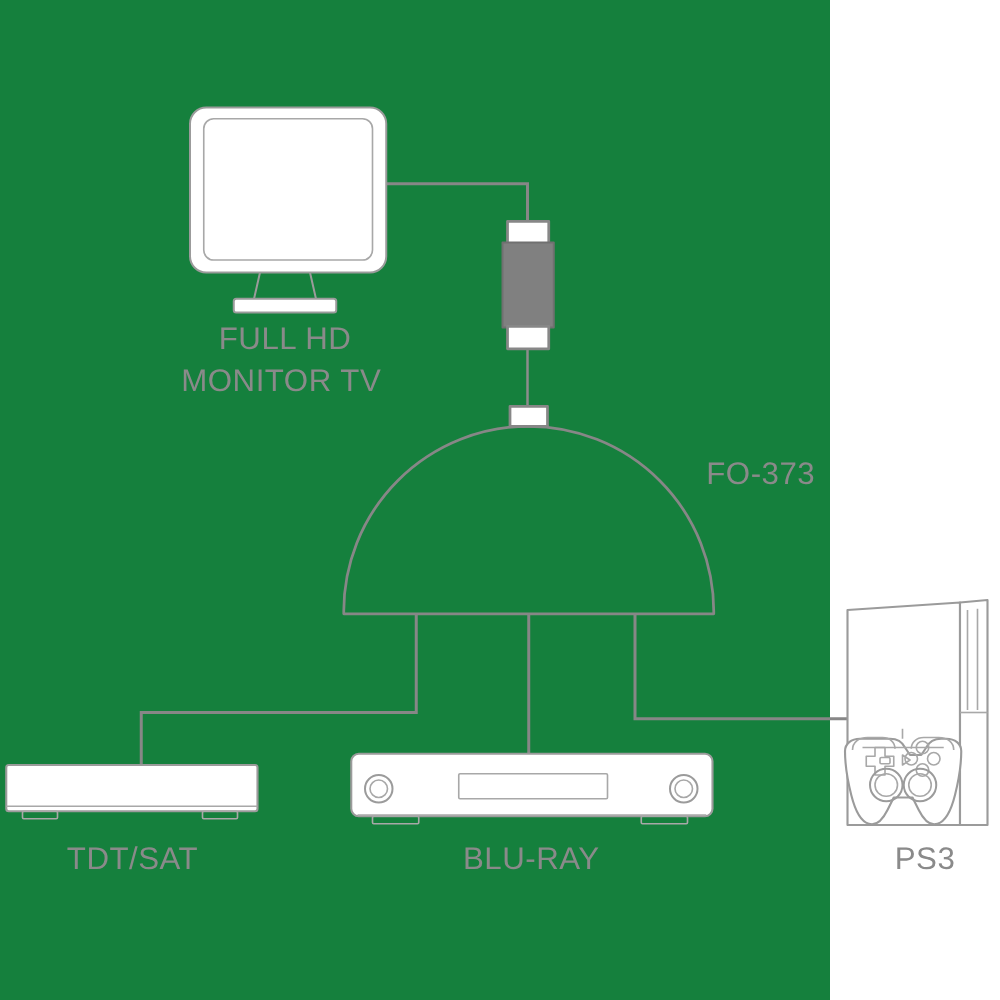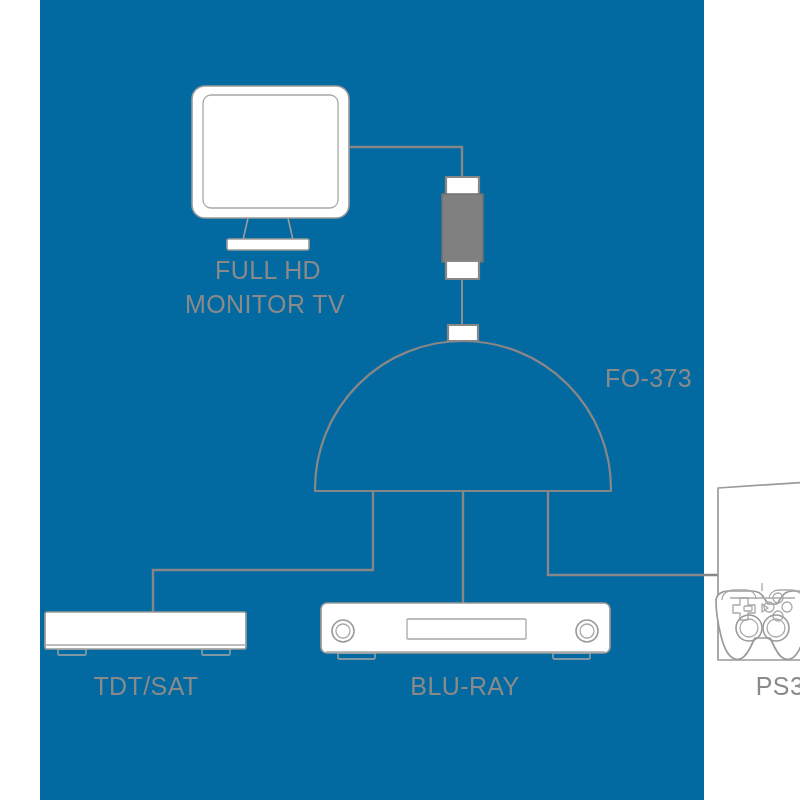--- a/index.html
+++ b/index.html
@@ -11,22 +11,21 @@
   body {
     width: 800px;
     height: 800px;
     font-family: "Liberation Sans", sans-serif;
     overflow: hidden;
   }
   #diagram-root {
     position: relative;
     width: 664px;
     height: 800px;
-    background: #0369a1;
-    margin-left: 40px;
+    background: #15803d;
   }
   svg#diagram-svg {
     display: block;
     width: 800px;
     height: 800px;
   }
   .stroke {
     fill: none;
     stroke: #878787;
     stroke-width: 2.2;

